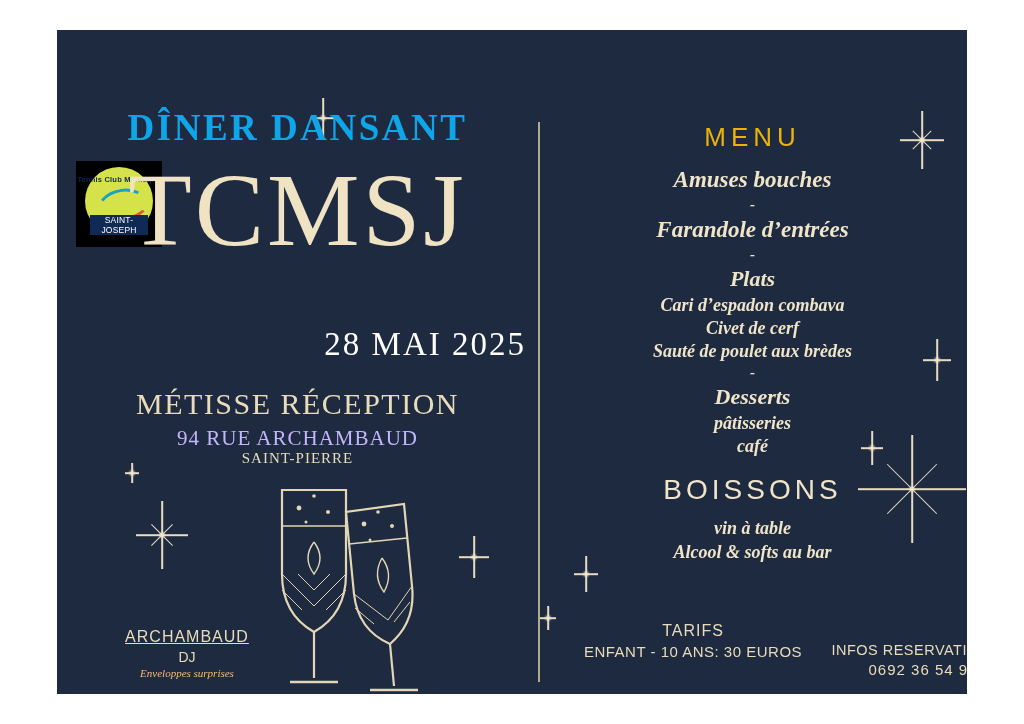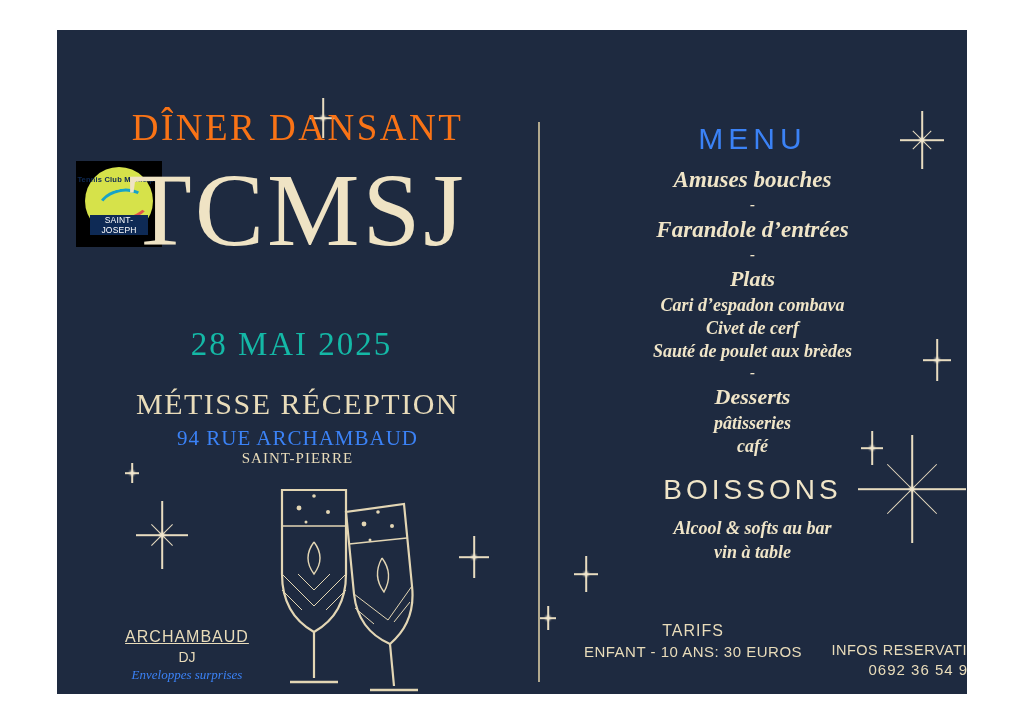--- a/index.html
+++ b/index.html
@@ -80,56 +80,57 @@
     top: 0;
     width: 481px;
     height: 664px;
     text-align: center;
   }
   #diner-dansant {
     position: absolute;
     left: 0; right: 0;
     top: 76px;
     font-family: "Liberation Serif", serif;
-    color: #f97316;
+    color: #0ea5e9;
     font-size: 37px;
     letter-spacing: 2.5px;
-    font-weight: normal;
+    font-weight: bold;
   }
   #tcmsj {
     position: absolute;
     left: 0; right: 0;
     top: 128px;
     color: #efe3c4;
     font-size: 104px;
     letter-spacing: 3px;
     line-height: 1;
     font-weight: normal;
   }
   #event-date {
     position: absolute;
     left: 0; right: 12px;
     top: 296px;
-    color: #14b8a6;
+    color: #ffffff;
     font-size: 33px;
     letter-spacing: 2px;
+    text-align: right;
   }
   #venue-name {
     position: absolute;
     left: 0; right: 0;
     top: 357px;
     color: #e9dcba;
     font-size: 30px;
     letter-spacing: 1.5px;
   }
   #venue-street {
     position: absolute;
     left: 0; right: 0;
     top: 396px;
-    color: #3b82f6;
+    color: #c4b5fd;
     font-size: 21px;
     letter-spacing: 1px;
   }
   #venue-city {
     position: absolute;
     left: 0; right: 0;
     top: 420px;
     color: #e9dcba;
     font-size: 15px;
     letter-spacing: 1px;
@@ -200,22 +201,22 @@
     text-decoration: underline;
     font-family: "Liberation Sans", sans-serif;
   }
   #animations-dj {
     color: #e9dcba;
     font-size: 14px;
     margin-top: 3px;
     font-family: "Liberation Sans", sans-serif;
   }
   #animations-env {
-    color: #3b82f6;
-    font-size: 13px;
+    color: #fdba74;
+    font-size: 11px;
     margin-top: 2px;
     font-style: italic;
     font-family: "Liberation Serif", serif;
   }
 
   
   #glasses { position: absolute; left: 185px; top: 452px; }
 
   
   #right-col {
@@ -224,24 +225,24 @@
     top: 0;
     width: 429px;
     height: 664px;
     text-align: center;
     color: #f0e5c8;
   }
   #menu-heading {
     position: absolute;
     left: 0; right: 0;
     top: 92px;
-    font-size: 30px;
+    font-size: 26px;
     letter-spacing: 5px;
     font-family: "Liberation Sans", sans-serif;
-    color: #3b82f6;
+    color: #eab308;
   }
   .menu-line {
     font-family: "Liberation Serif", serif;
     font-style: italic;
     font-weight: bold;
   }
   #menu-items {
     position: absolute;
     left: 0; right: 0;
     top: 134px;
@@ -425,22 +426,22 @@
       <div class="menu-line mi-small">Civet de cerf</div>
       <div class="menu-line mi-small">Sauté de poulet aux brèdes</div>
       <div class="menu-line mi-dash">-</div>
       <div class="menu-line mi-sec">Desserts</div>
       <div class="menu-line mi-small">pâtisseries</div>
       <div class="menu-line mi-small">café</div>
     </div>
 
     <div id="boissons-heading">BOISSONS</div>
     <div id="boissons-items">
+      <div class="bi">vin à table</div>
       <div class="bi">Alcool &amp; softs au bar</div>
-      <div class="bi">vin à table</div>
     </div>
 
     <div id="tarifs-block">
       <div id="tarifs-title">TARIFS</div>
       <div class="tarif-line">ENFANT - 10 ANS: 30 EUROS</div>
     </div>
 
     <div id="infos-block">
       <div id="infos-title">INFOS RESERVATION AU</div>
       <div id="infos-phone">0692 36 54 93</div>

